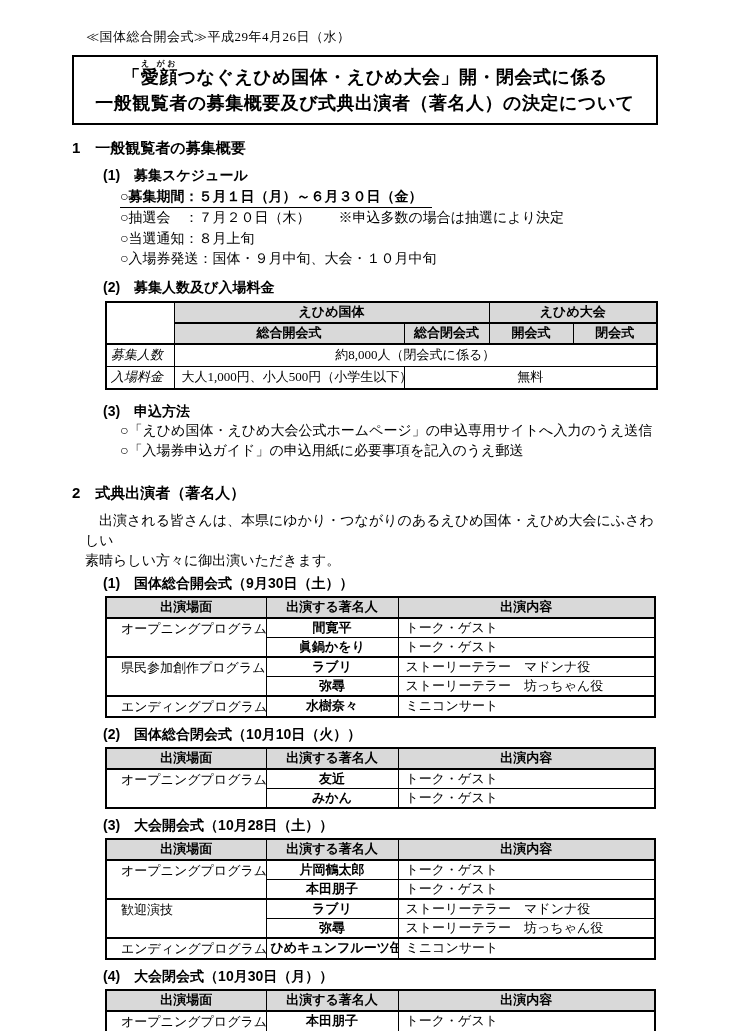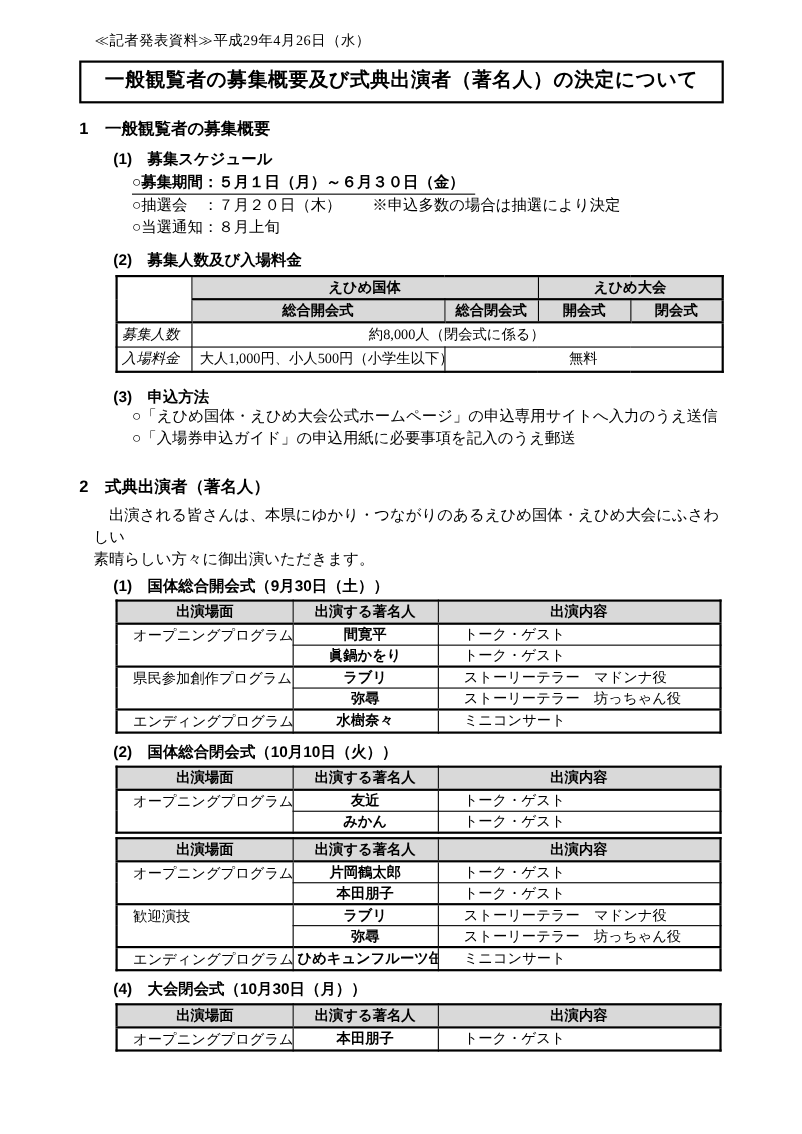--- a/index.html
+++ b/index.html
@@ -50,45 +50,47 @@
   .fee-table .corner { background:#ffffff; border-bottom-width:2px; }
   .fee-label { text-align:left; font-family:"Liberation Serif", serif;font-style:italic; }
   .fee-center { text-align:center; }
   .fee-price { text-align:left; padding-left:7px; }
   .small-note { font-size:13px; }
 
   .cast-table { margin-top:3px; }
   .cast-table td { height:18px; }
   .scene-cell { text-align:left; padding-left:14px; vertical-align:top; line-height:19px; }
   .name-cell { font-family:"Liberation Sans", sans-serif; font-weight:bold; text-align:center; }
-  .role-cell { text-align:left; padding-left:23px; }
+  .role-cell { text-align:left; padding-left:7px; }
   tr.group-start td { border-top-width:2px; }
 
   .intro { margin-left:13px; margin-top:8px; line-height:20px; }
   .intro .indent { text-indent:14px; }
   .event-heading { margin-top:8px; }
 </style>
 </head>
 <body>
 
 <div class="page">
 
-  <div class="header-note">≪記者発表資料≫平成29年4月26日（水）</div>
+  <div class="header-note">≪国体総合開会式≫平成29年4月26日（水）</div>
 
   <div class="title-box">
+    <div class="title-line"><span>「</span><ruby><span>愛顔</span><rt>え がお</rt></ruby><span>つなぐえひめ国体・えひめ大会」開・閉会式に係る</span></div>
     <div class="title-line">一般観覧者の募集概要及び式典出演者（著名人）の決定について</div>
   </div>
 
   <div class="sec-heading">1　一般観覧者の募集概要</div>
 
   <div class="sub-heading">(1)　募集スケジュール</div>
   <div class="items">
     <div class="item"><span class="item-period">○募集期間：５月１日（月）～６月３０日（金）</span></div>
     <div class="item">○抽選会　：７月２０日（木）　　※申込多数の場合は抽選により決定</div>
     <div class="item">○当選通知：８月上旬</div>
+    <div class="item">○入場券発送：国体・９月中旬、大会・１０月中旬</div>
   </div>
 
   <div class="sub-heading">(2)　募集人数及び入場料金</div>
   <table class="fee-table">
     <colgroup>
         <col style="width:68px">
         <col style="width:230px">
         <col style="width:85px">
         <col style="width:84px">
         <col style="width:84px">
@@ -192,20 +194,21 @@
         <td class="name-cell">友近</td>
         <td class="role-cell">トーク・ゲスト</td>
       </tr>
       <tr>
         <td class="name-cell">みかん</td>
         <td class="role-cell">トーク・ゲスト</td>
       </tr>
     </tbody>
   </table>
 
+  <div class="sub-heading event-heading">(3)　大会開会式（10月28日（土））</div>
   <table class="cast-table">
     <colgroup>
         <col style="width:160px">
         <col style="width:132px">
         <col style="width:257px">
       </colgroup>
     <thead>
       <tr>
         <th>出演場面</th>
         <th>出演する著名人</th>

